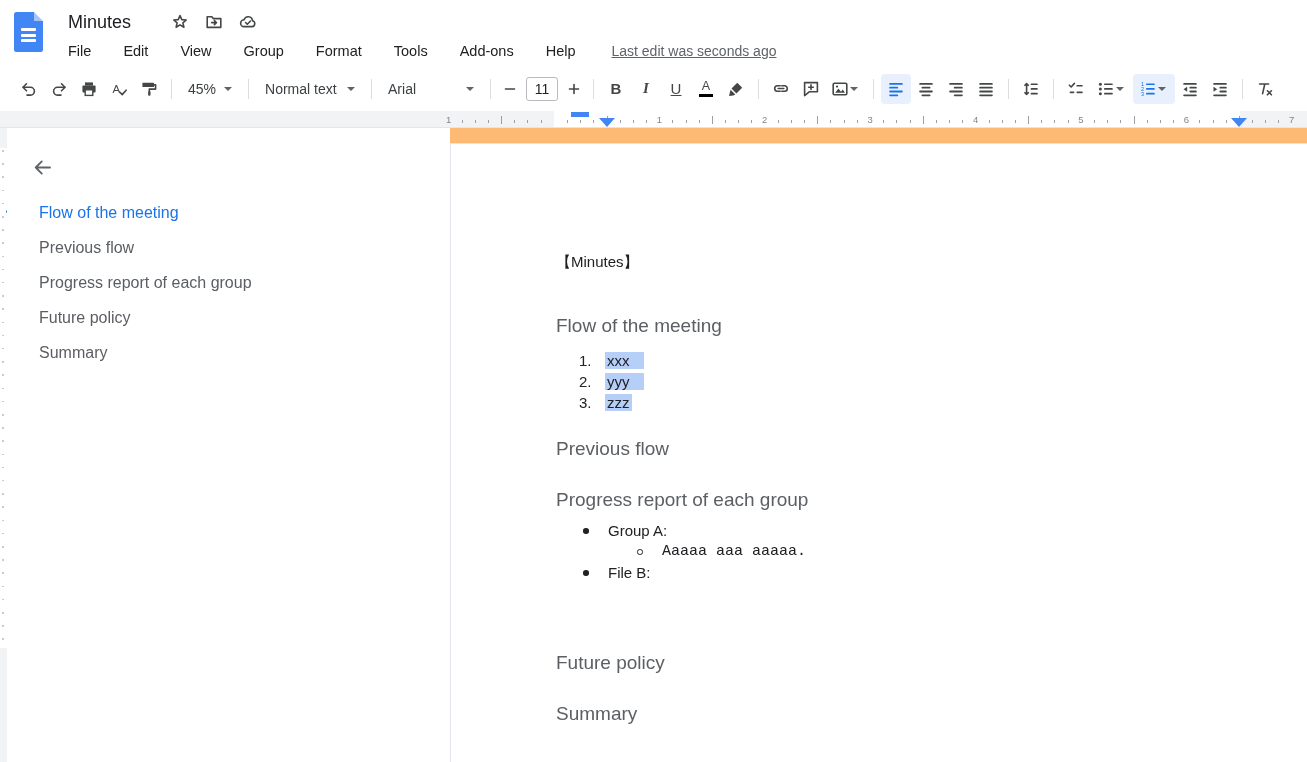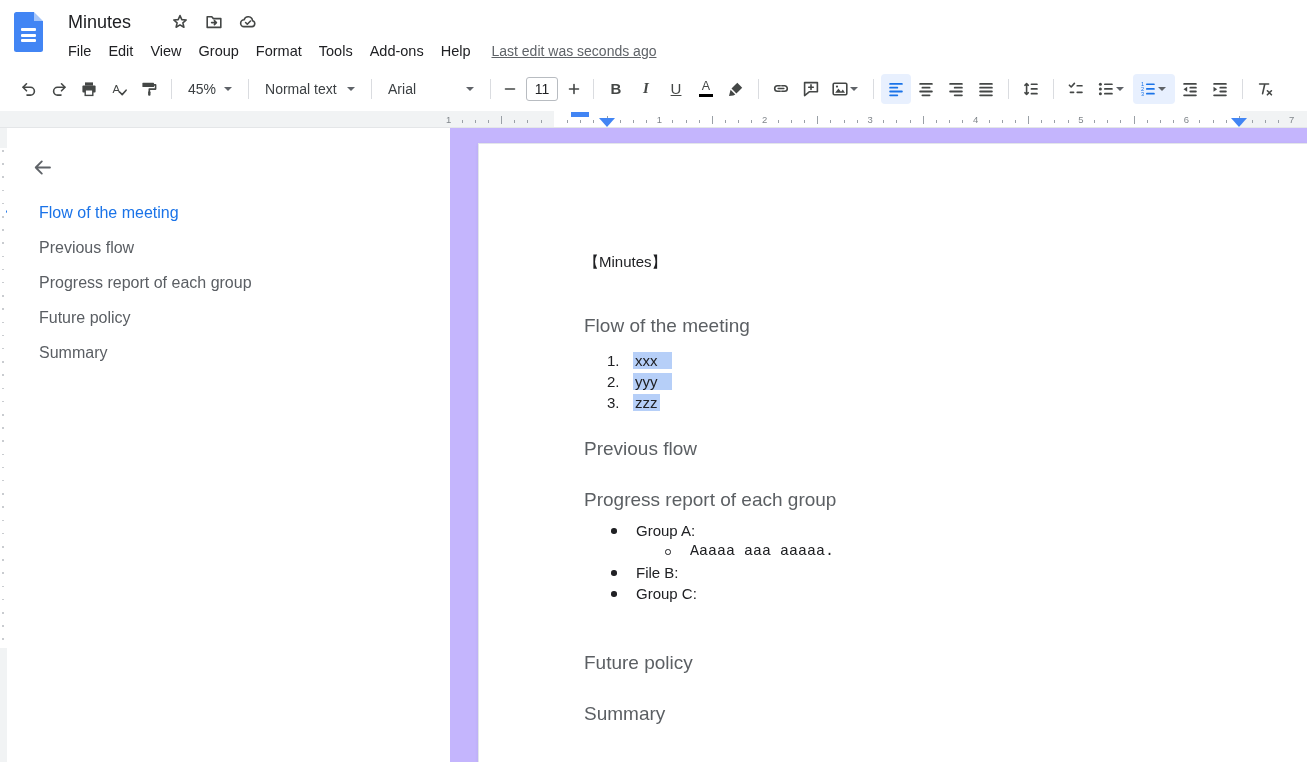--- a/index.html
+++ b/index.html
@@ -9,21 +9,21 @@
   
   .topbar { position:relative; height:66px; background:#fff; }
   .docs-icon { position:absolute; left:14px; top:12px; width:29px; height:40px; }
   .docs-icon .sheet { position:absolute; inset:0; background:#4285f4; border-radius:2.5px; }
   .docs-icon .fold { position:absolute; top:0; right:0; width:0; height:0;
     border-style:solid; border-width:0 9px 9px 0; border-color:#fff #fff #a6c6fa #a6c6fa; }
   .docs-icon .ln { position:absolute; left:7px; width:15px; height:3px; background:#fff; border-radius:1px; }
   .title-row { position:absolute; left:68px; top:8px; height:28px; display:flex; align-items:center; }
   .doc-title { font-size:18px; color:#202124; margin-right:34px; }
   .hicon { width:30px; height:30px; display:flex; align-items:center; justify-content:center; margin-right:4px; border-radius:50%; }
-  .menubar { position:absolute; left:68px; top:39px; height:24px; display:flex; align-items:center; gap:17px; font-size:14.5px; color:#202124; }
+  .menubar { position:absolute; left:68px; top:39px; height:24px; display:flex; align-items:center; gap:32px; font-size:14.5px; color:#202124; }
   .menu-item { cursor:default; }
   .last-edit { margin-left:4px; font-size:14px; color:#5f6368; text-decoration:underline; }
 
   
   .toolbar { height:45px; display:flex; align-items:center; padding-left:14px; white-space:nowrap; overflow:hidden; background:#fff; }
   .tbtn { width:30px; height:30px; min-width:30px; display:flex; align-items:center; justify-content:center; border-radius:4px; }
   .tbtn.active { background:#e8f0fe; }
   .sep { width:1px; height:20px; background:#dadce0; margin:0 7px; flex:none; }
   .tselect { display:flex; align-items:center; padding:0 9px; height:30px; border-radius:4px; font-size:14px; color:#3c4043; }
   .tselect .val { margin-right:8px; }
@@ -58,21 +58,21 @@
   .vruler { width:7px; flex:none; background:linear-gradient(#f1f3f4 0 20px, #ffffff 20px 520px, #f1f3f4 520px 100%); position:relative; }
   .vruler .vticks { position:absolute; left:2px; top:22px; width:1.5px; height:496px;
     background:repeating-linear-gradient(to bottom, #c9ccd0 0 1.5px, transparent 1.5px 13.2px); }
   .outline { width:443px; flex:none; background:#fff; position:relative; }
   .back-btn { position:absolute; left:20px; top:24px; width:30px; height:30px; display:flex; align-items:center; justify-content:center; border-radius:50%; }
   .outline-items { position:absolute; left:0; right:0; top:67px; }
   .o-item { height:35px; display:flex; align-items:center; padding-left:32px; font-size:16px; color:#5a5e63; cursor:default; }
   .o-item.active { color:#1a73e8; }
   .outline-pos { position:absolute; left:6px; top:82px; width:11px; height:3px; border-radius:1.5px; background:#1a73e8; }
 
-  .canvas { flex:1; background:#c4b5fd; padding-top:15px; overflow:hidden;padding-left:28px; }
+  .canvas { flex:1; background:#fdba74; padding-top:15px; overflow:hidden; }
   .page { position:relative; width:100%; height:619px; background:#fff;
     border-top:1px solid #e3e6ea; border-left:1px solid #e3e6ea; box-shadow:0 1px 3px rgba(60,64,67,.08); }
 
   .dline { position:absolute; left:105px; font-size:15px; line-height:21px; color:#202124; white-space:pre; }
   .dheading { position:absolute; left:105px; font-size:19px; line-height:24px; color:#5b5f63; white-space:pre; }
   .lrow { position:absolute; left:0; right:0; height:21px; font-size:15px; line-height:21px; color:#202124; }
   .li-num { position:absolute; left:128px; }
   .li-text { position:absolute; left:154px; }
   .sel { background:#b6cff8; padding:0 2px; }
   .sel.ext { padding-right:14px; }
@@ -450,24 +450,20 @@
         <span class="b-text">Group A:</span>
       </div>
       <div class="lrow" style="top:397px">
         <span class="circ"></span>
         <span class="b-text sub">Aaaaa aaa aaaaa.</span>
       </div>
       <div class="lrow" style="top:418px">
         <span class="dot"></span>
         <span class="b-text">File B:</span>
       </div>
-      <div class="lrow" style="top:439px">
-        <span class="dot"></span>
-        <span class="b-text">Group C:</span>
-      </div>
 
       <div class="dheading" style="top:507px">Future policy</div>
 
       <div class="dheading" style="top:558px">Summary</div>
 
     </div>
   </div>
 </div>
 
 </body></html>

